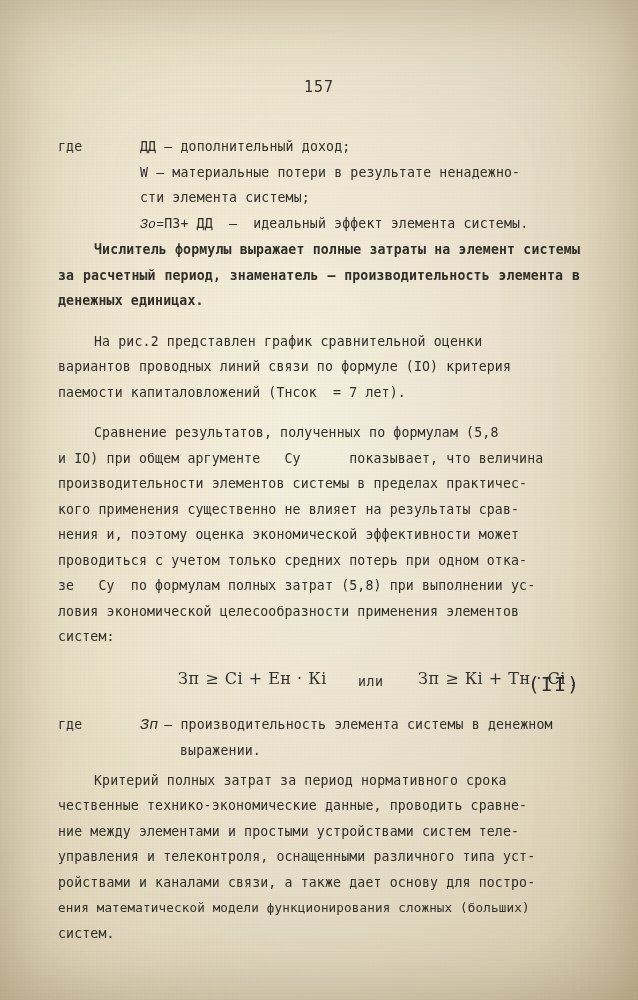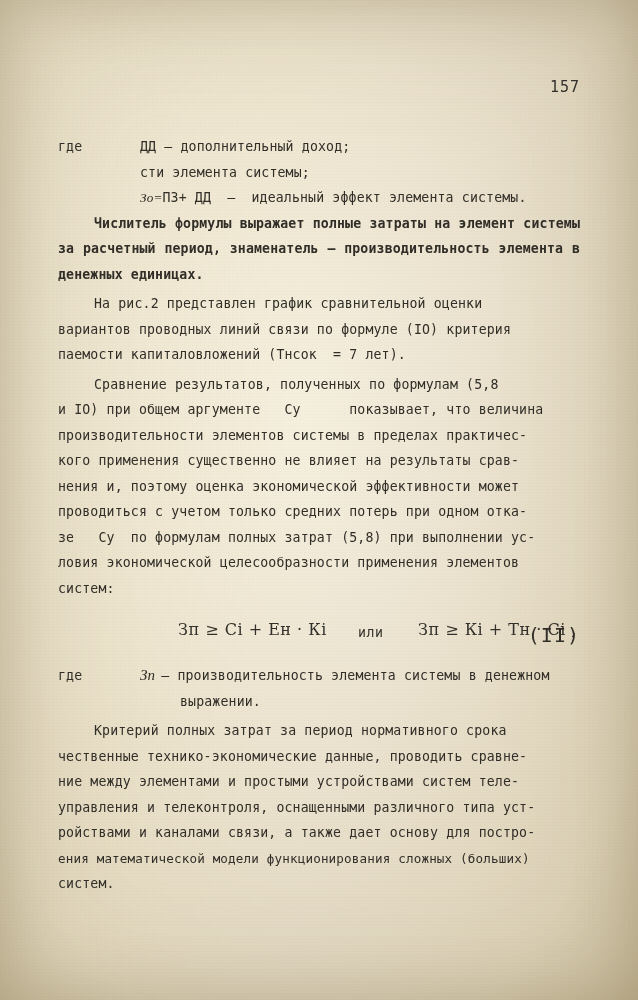--- a/index.html
+++ b/index.html
@@ -37,21 +37,21 @@
     inset: 0;
     pointer-events: none;
     box-shadow: inset 0 0 60px rgba(120,100,60,0.28), inset 0 0 140px rgba(130,110,70,0.18);
   }
   .content {
     position: relative;
     z-index: 3;
     padding: 0 58px;
   }
   .page-number {
-    text-align: right;
+    text-align: center;
     font-size: 15px;
     letter-spacing: 1px;
     margin-top: 78px;
     color: #32302a;
   }
   .body-text {
     margin-top: 38px;
     font-size: 13.2px;
     line-height: 25.5px;
     color: #312e28;
@@ -65,21 +65,21 @@
   }
   .indent-where {
     display: inline-block;
     width: 82px;
   }
   .hang {
     padding-left: 82px;
     display: block;
   }
   .blk {
-    margin-top: 4px;
+    margin-top: 15px;
   }
 
   .formula-line {
     position: relative;
     margin-top: 16px;
     margin-bottom: 16px;
     height: 30px;
   }
   .formula {
     position: absolute;
@@ -93,21 +93,21 @@
   .eqno {
     position: absolute;
     right: 0;
     top: 6px;
     font-family: "DejaVu Sans Mono", monospace;
     font-style: normal;
     font-size: 20px;
     letter-spacing: 1px;
   }
   .ital {
-    font-family: Liberation Serif, serif;
+    font-family: Liberation Mono, monospace;
     font-style: italic;
   }
   .j {
     text-align: justify;
     text-justify: inter-character;
   }
   .first-ind {
     text-indent: 36px;
     font-weight: bold;
   }
@@ -120,20 +120,21 @@
 <div class="edge-dark"></div>
 
 <div class="content">
 
   <div class="page-number">157</div>
 
   <div class="body-text">
 
     <div class="line"><span class="indent-where">где</span><span>ДД – дополнительный доход;</span></div>
 
+    <div class="line"><span class="indent-where"></span><span>W – материальные потери в результате ненадежно-</span></div>
     <div class="line hang">сти элемента системы;</div>
 
     <div class="line"><span class="indent-where"></span><span class="ital">Зо=</span><span>ПЗ+ ДД  –  идеальный эффект элемента системы.</span></div>
 
     <div class="wrap-line first-ind j">Числитель формулы выражает полные затраты на элемент системы за расчетный период, знаменатель – производительность элемента в денежных единицах.</div>
 
     <div class="blk">
       <div class="line" style="text-indent:36px">На рис.2 представлен график сравнительной оценки</div>
       <div class="line">вариантов проводных линий связи по формуле (IО) критерия</div>
       <div class="line">паемости капиталовложений (Тнсок  = 7 лет).</div>

